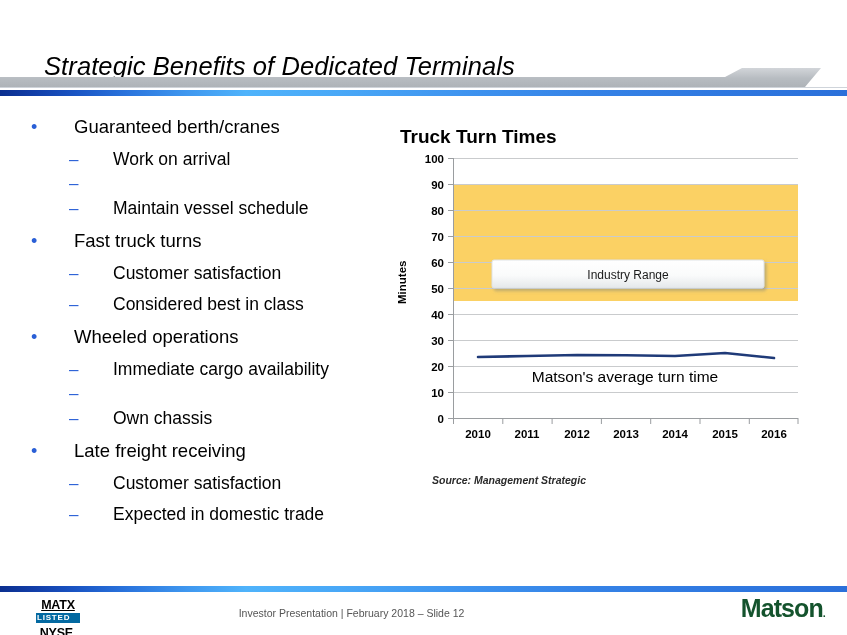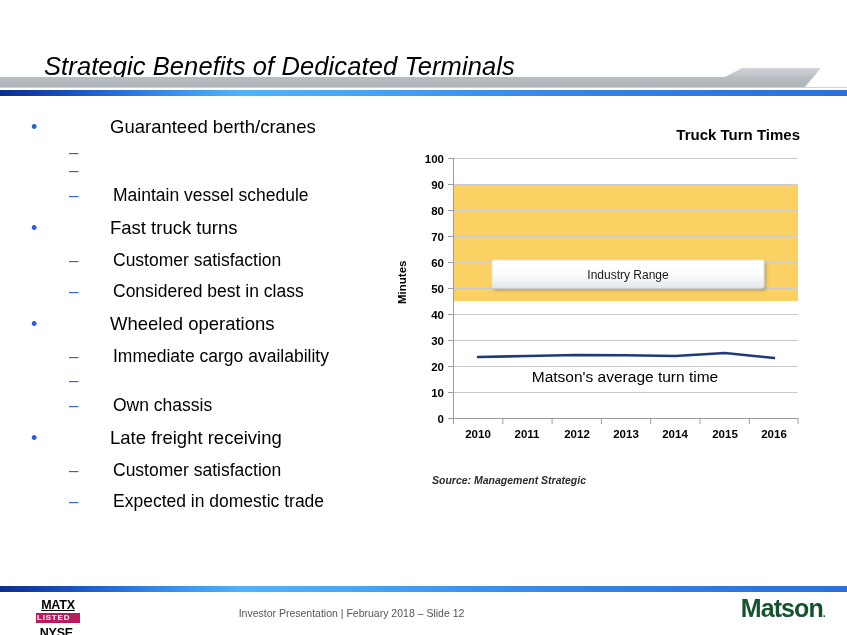--- a/index.html
+++ b/index.html
@@ -92,42 +92,41 @@
   .level2 > .marker {
     width: 44px;
     padding-left: 51px;
     font-size: 17px;
     line-height: 1;
   }
   .bullet-text { color: #000000; }
   .level1 .bullet-text {
     font-size: 18.5px;
     line-height: 33px;
-    margin-left: 36px;
   }
   .level2 .bullet-text {
     font-size: 17.5px;
     line-height: 30px;
   }
 
   
   #chart-panel {
     position: absolute;
     left: 400px;
     top: 126px;
     width: 420px;
     height: 370px;
   }
   #chart-title {
     position: absolute;
     left: 0;
     top: 0;
     width: 400px;
-    text-align: right;
-    font-size: 15px;
+    text-align: left;
+    font-size: 19px;
     font-weight: bold;
     color: #000000;
   }
   #y-axis-title {
     position: absolute;
     left: -4px;
     top: 178px;
     transform: rotate(-90deg);
     transform-origin: left top;
     font-size: 11.5px;
@@ -191,21 +190,21 @@
   #nyse-badge .badge-top,
   #nyse-badge .badge-bottom {
     font-size: 12.5px;
     font-weight: bold;
     letter-spacing: -0.2px;
     color: #000000;
     text-decoration: underline;
   }
   #nyse-badge .badge-mid {
     display: block;
-    background: #be185d;
+    background: #0369a1;
     color: #ffffff;
     font-size: 8px;
     font-weight: bold;
     letter-spacing: 0.8px;
     padding: 1px 16px 1px 1px;
     margin: 1px 0;
   }
   #footer-caption {
     position: absolute;
     left: 0;
@@ -253,20 +252,21 @@
 </div>
 
 <div id="bullet-list">
 
   <div class="bullet-row level1">
     <span class="marker">•</span>
     <span class="bullet-text">Guaranteed berth/cranes</span>
   </div>
   <div class="bullet-row level2">
     <span class="marker">–</span>
+    <span class="bullet-text">Work on arrival</span>
   </div>
   <div class="bullet-row level2">
     <span class="marker">–</span>
   </div>
   <div class="bullet-row level2">
     <span class="marker">–</span>
     <span class="bullet-text">Maintain vessel schedule</span>
   </div>
 
   <div class="bullet-row level1">

